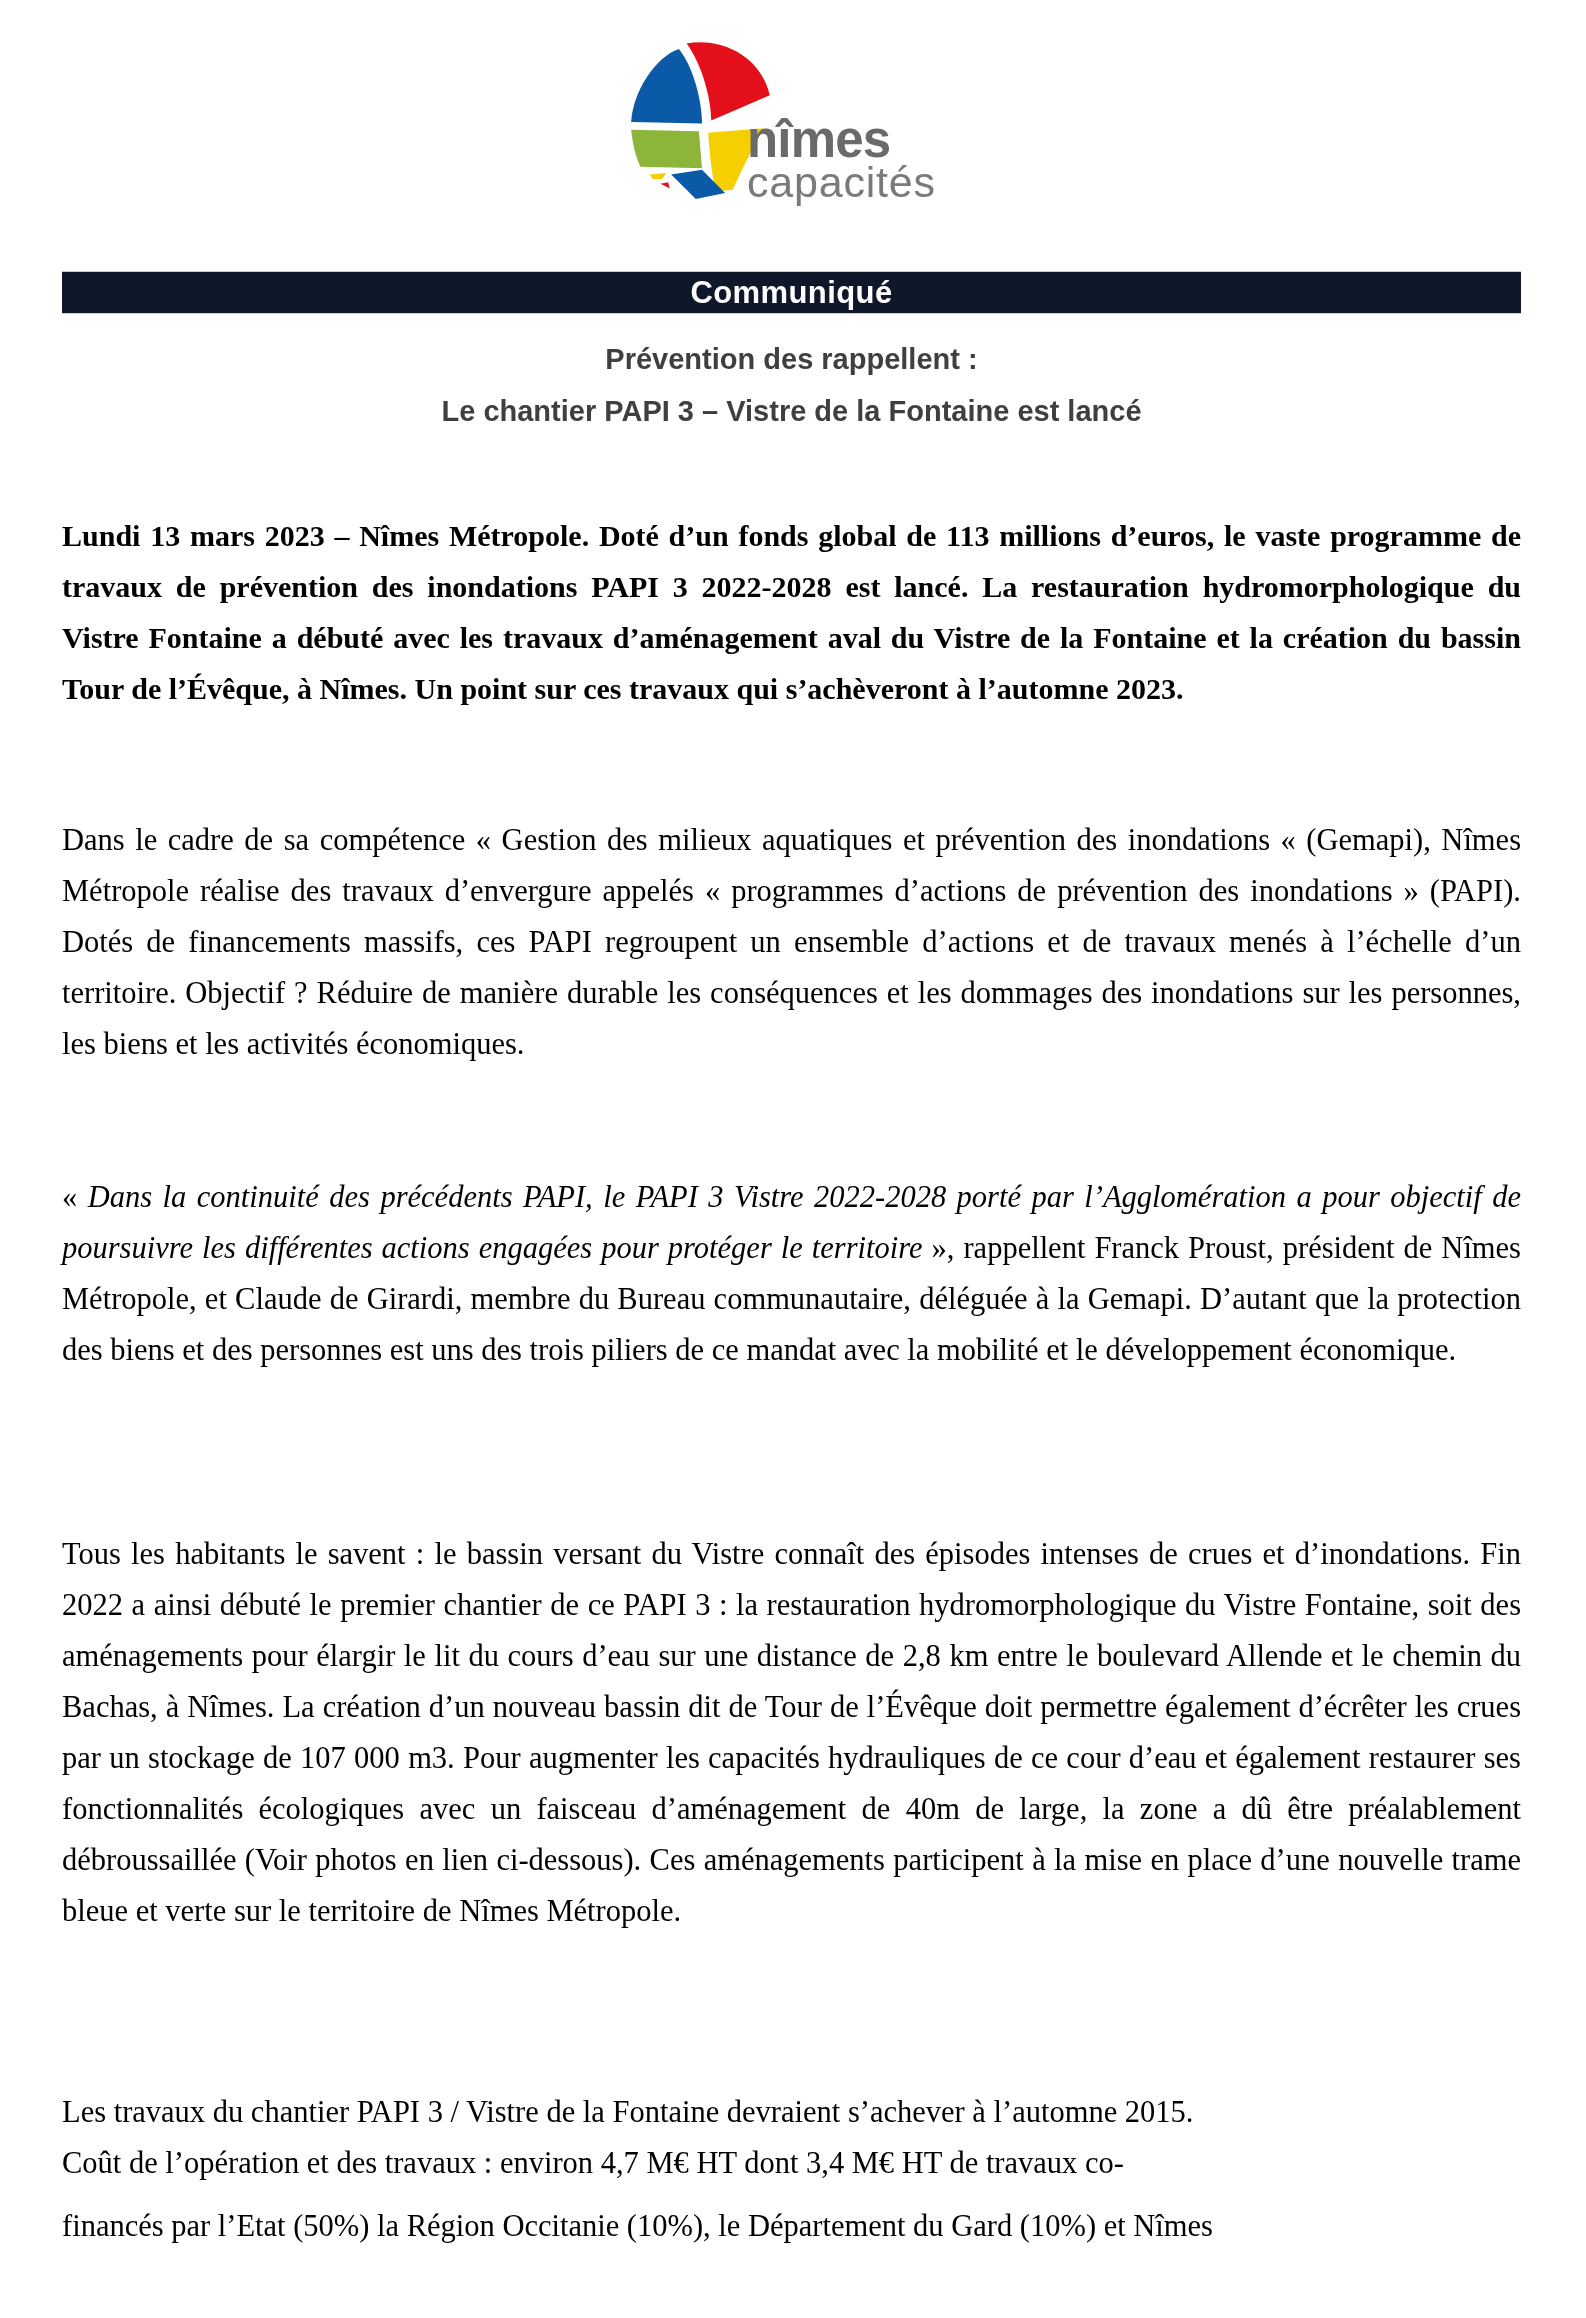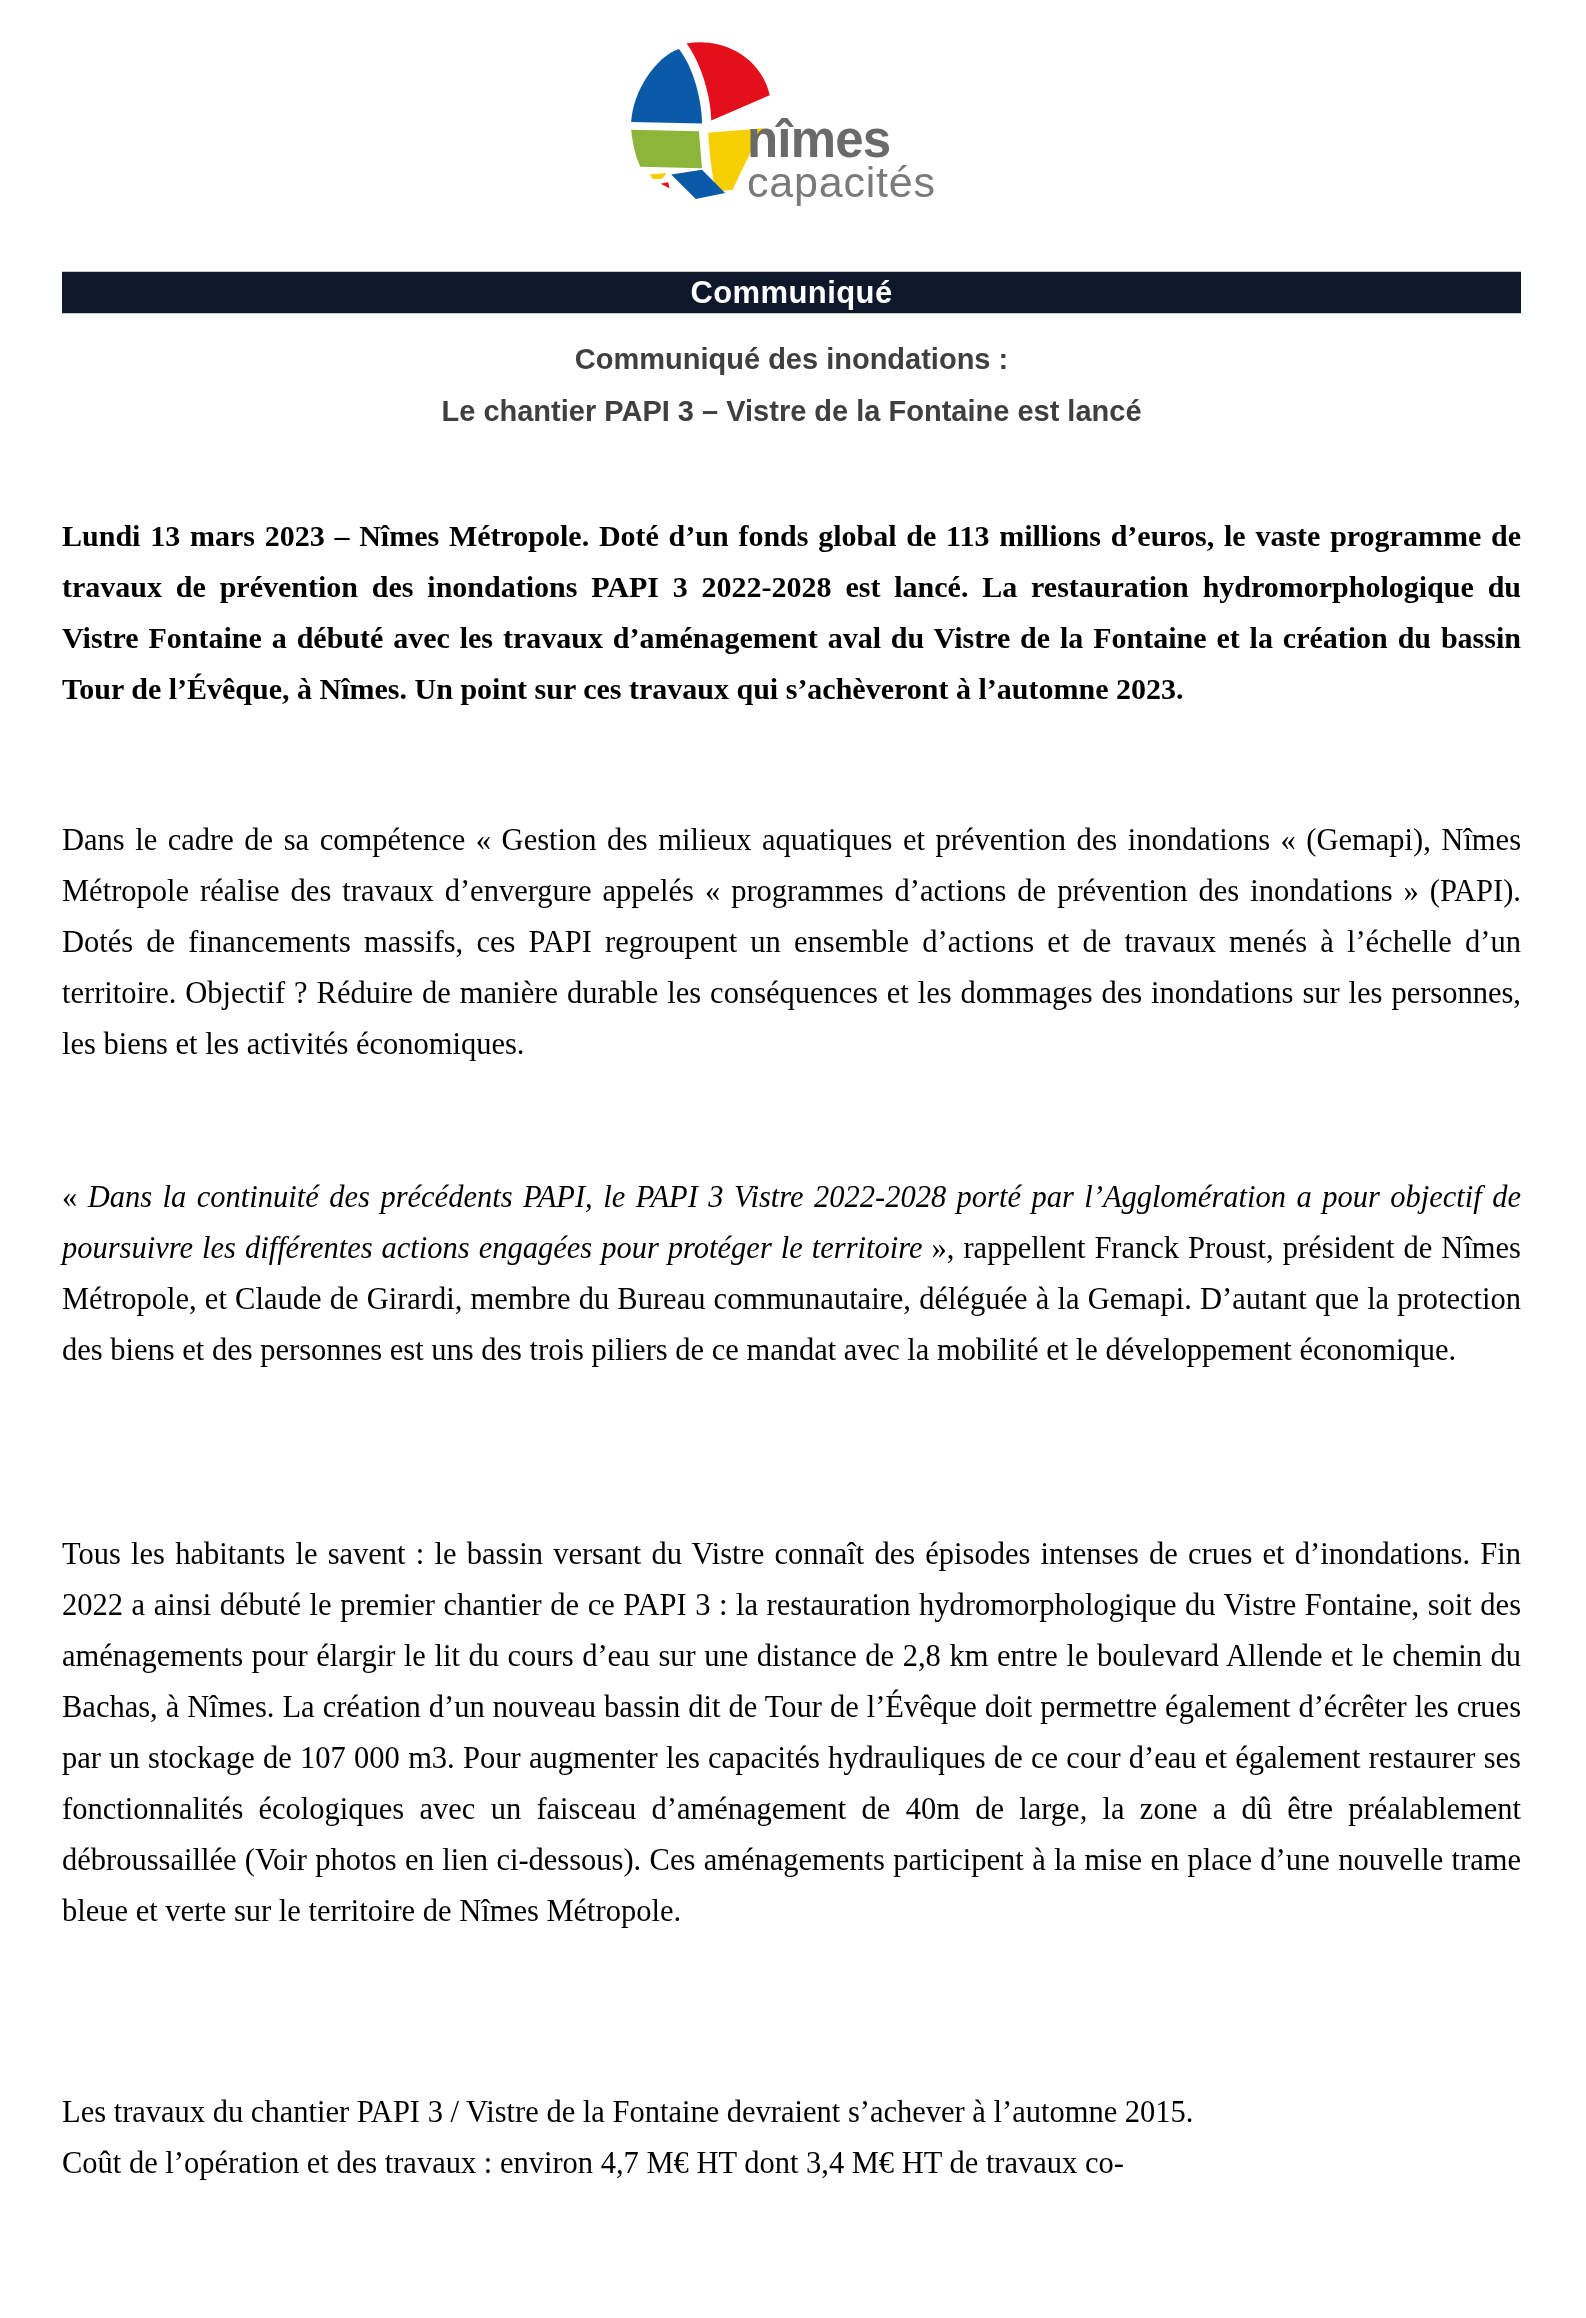--- a/index.html
+++ b/index.html
@@ -48,28 +48,29 @@
     <path d="M46 190 L56 188 L58 196 Z" fill="#e3101c"></path>
   </svg>
   <div class="logo-word1">nîmes</div>
   <div class="logo-word2">capacités</div>
 </div>
 
 <div class="banner">
   <span>Communiqué</span>
 </div>
 
-<div class="title t1">Communiqué des inondations :</div>
+<div class="title t1">Prévention des rappellent :</div>
 <div class="title t2">Le chantier PAPI 3 – Vistre de la Fontaine est lancé</div>
 
 <div class="para p1">Lundi 13 mars 2023 – Nîmes Métropole. Doté d’un fonds global de 113 millions d’euros, le vaste programme de travaux de prévention des inondations PAPI 3 2022-2028 est lancé. La restauration hydromorphologique du Vistre Fontaine a débuté avec les travaux d’aménagement aval du Vistre de la Fontaine et la création du bassin Tour de l’Évêque, à Nîmes. Un point sur ces travaux qui s’achèveront à l’automne 2023.</div>
 
 <div class="para p2">Dans le cadre de sa compétence « Gestion des milieux aquatiques et prévention des inondations « (Gemapi), Nîmes Métropole réalise des travaux d’envergure appelés « programmes d’actions de prévention des inondations » (PAPI). Dotés de financements massifs, ces PAPI regroupent un ensemble d’actions et de travaux menés à l’échelle d’un territoire. Objectif ? Réduire de manière durable les conséquences et les dommages des inondations sur les personnes, les biens et les activités économiques.</div>
 
 <div class="para p3"><span> « </span><em>Dans la continuité des précédents PAPI, le PAPI 3 Vistre 2022-2028 porté par l’Agglomération a pour objectif de poursuivre les différentes actions engagées pour protéger le territoire</em><span> », rappellent Franck Proust, président de Nîmes Métropole, et Claude de Girardi, membre du Bureau communautaire, déléguée à la Gemapi. D’autant que la protection des biens et des personnes est uns des trois piliers de ce mandat avec la mobilité et le développement économique.</span></div>
 
 <div class="para p4">Tous les habitants le savent : le bassin versant du Vistre connaît des épisodes intenses de crues et d’inondations. Fin 2022 a ainsi débuté le premier chantier de ce PAPI 3 : la restauration hydromorphologique du Vistre Fontaine, soit des aménagements pour élargir le lit du cours d’eau sur une distance de 2,8 km entre le boulevard Allende et le chemin du Bachas, à Nîmes. La création d’un nouveau bassin dit de Tour de l’Évêque doit permettre également d’écrêter les crues par un stockage de 107 000 m3. Pour augmenter les capacités hydrauliques de ce cour d’eau et également restaurer ses fonctionnalités écologiques avec un faisceau d’aménagement de 40m de large, la zone a dû être préalablement débroussaillée (Voir photos en lien ci-dessous). Ces aménagements participent à la mise en place d’une nouvelle trame bleue et verte sur le territoire de Nîmes Métropole.</div>
 
 <div class="para p5">
   <span class="line">Les travaux du chantier PAPI 3 / Vistre de la Fontaine devraient s’achever à l’automne 2015.</span>
   <span class="line">Coût de l’opération et des travaux : environ 4,7 M€ HT dont 3,4 M€ HT de travaux co-</span>
+  <span class="line gap">financés par l’Etat (50%) la Région Occitanie (10%), le Département du Gard (10%) et Nîmes</span>
 </div>
 
 
 </body></html>

